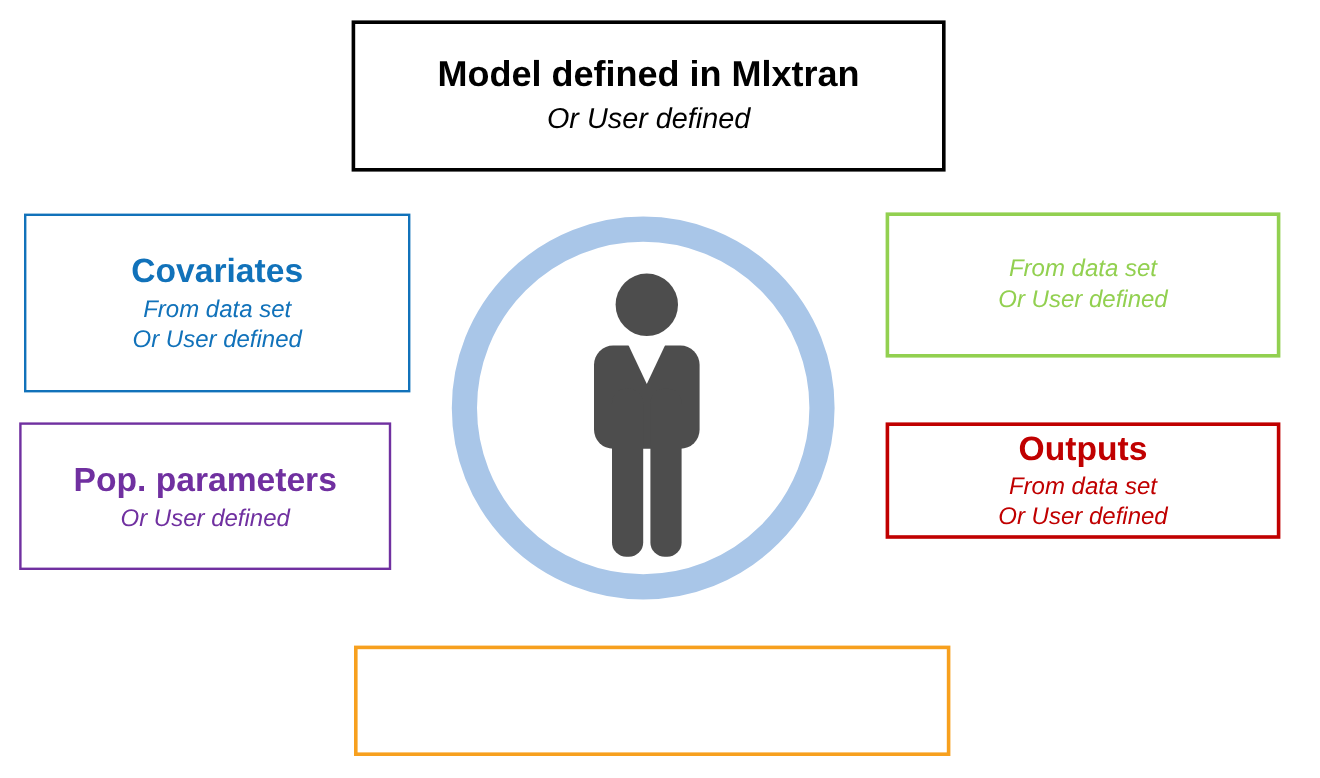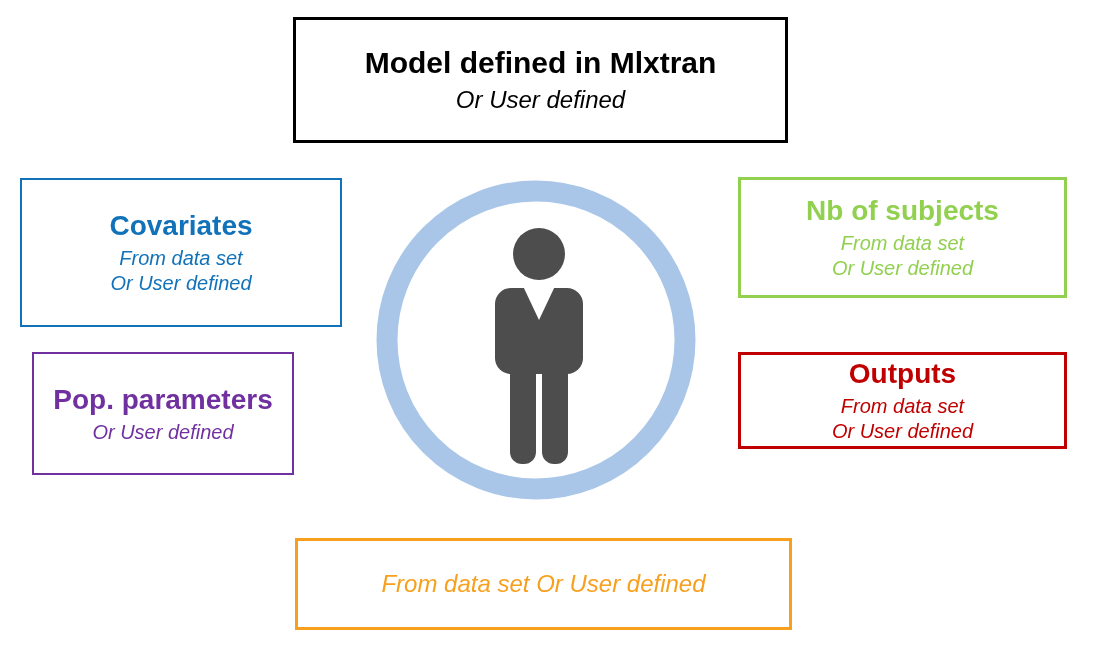--- a/index.html
+++ b/index.html
@@ -29,21 +29,21 @@
     border: 3px solid #000000;
   }
   #model-box .title { font-size: 30px; margin-bottom: 3px; }
   #model-box .sub   { font-size: 24px; }
 
   .side-box { border-width: 2px; border-style: solid; }
   .side-box .title { font-size: 28px; margin-bottom: 2px; }
   .side-box .sub   { font-size: 20px; }
 
   #covariates-box  { left: 20px;  top: 178px; width: 322px; height: 149px; }
-  #pop-params-box  { left: 32px;  top: 352px; width: 262px; height: 123px; }
+  #pop-params-box  { left: 16px;  top: 352px; width: 310px; height: 123px; }
   #nb-subjects-box { left: 738px; top: 177px; width: 329px; height: 121px; border-width: 3px; }
   #outputs-box     { left: 738px; top: 332px; width: 329px; height: 97px; border-width: 3px; margin-top: 20px; }
 
   #treatments-box {
     left: 295px; top: 538px; width: 497px; height: 92px;
     border-width: 3px; border-style: solid;
   }
   #treatments-box .title { font-size: 28px; margin-bottom: 1px; }
   #treatments-box .sub   { font-size: 24px; }
 
@@ -66,33 +66,31 @@
   <div class="sub">From data set</div>
   <div class="sub">Or User defined</div>
 </div>
 
 <div class="box side-box" id="pop-params-box" style="border-color: rgb(112, 48, 160); color: rgb(112, 48, 160);">
   <div class="title">Pop. parameters</div>
   <div class="sub">Or User defined</div>
 </div>
 
 <div class="box side-box" id="nb-subjects-box" style="border-color: rgb(146, 208, 80); color: rgb(146, 208, 80);">
-  <div class="title">Nb of subjects</div>
   <div class="sub">From data set</div>
   <div class="sub">Or User defined</div>
 </div>
 
 <div class="box side-box" id="outputs-box" style="border-color: rgb(192, 0, 0); color: rgb(192, 0, 0);">
   <div class="title">Outputs</div>
   <div class="sub">From data set</div>
   <div class="sub">Or User defined</div>
 </div>
 
 <div class="box" id="treatments-box" style="border-color: rgb(247, 160, 30); color: rgb(247, 160, 30);">
-  <div class="sub">From data set Or User defined</div>
 </div>
 
 <svg id="person-figure" viewBox="0 0 332 332" xmlns="http://www.w3.org/2000/svg">
   <circle cx="166" cy="166" r="149" fill="none" stroke-width="21" style="stroke: rgb(169, 198, 232);"></circle>
   <g style="fill: rgb(77, 77, 77);">
     <circle cx="169" cy="80" r="26"></circle>
     <rect x="125" y="114" width="88" height="86" rx="16"></rect>
     <rect x="140" y="150" width="26" height="140" rx="12"></rect>
     <rect x="172" y="150" width="26" height="140" rx="12"></rect>
     <polygon points="152,110 186,110 169,146" fill="#ffffff"></polygon>

